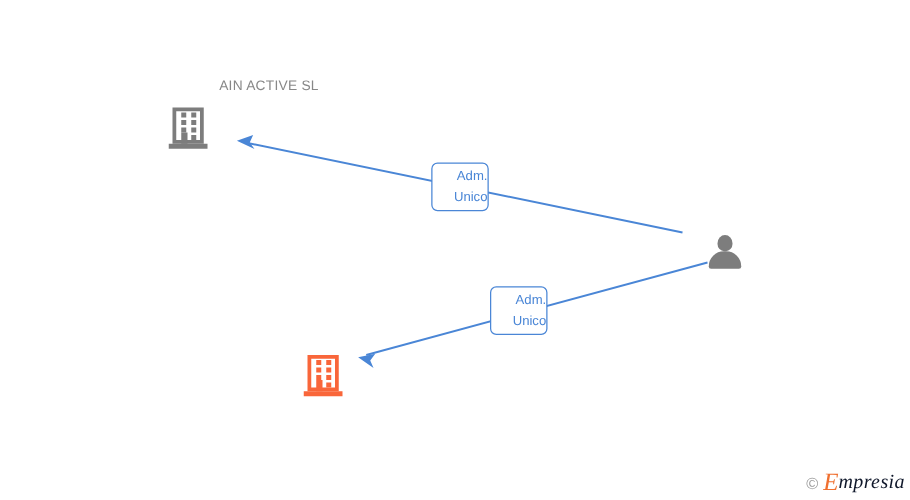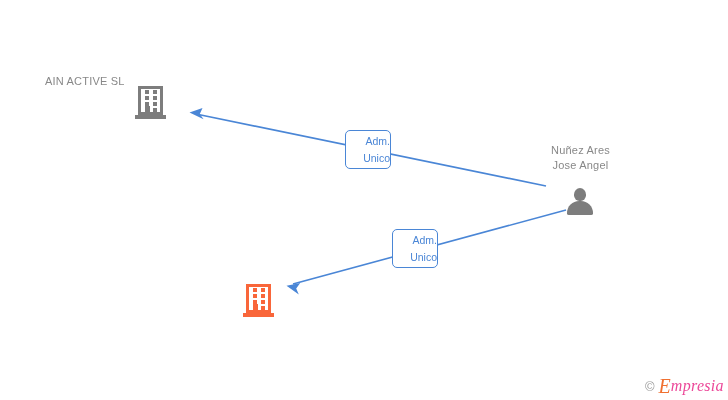--- a/index.html
+++ b/index.html
@@ -29,23 +29,23 @@
     color: #888888;
     font-size: 11px;
     line-height: 15px;
     letter-spacing: 0.2px;
     text-align: center;
     white-space: pre-line;
     font-family: "Liberation Sans", sans-serif;
   }
   .label-ain {
     left: 45px;
-    top: 74px;
+    top: 62px;
     width: 210px;
-    text-align: left;
+    text-align: right;
   }
   .label-person {
     left: 508px;
     top: 143px;
     width: 145px;
   }
   .label-bering {
     left: 195px;
     top: 323px;
     width: 125px;
@@ -154,21 +154,21 @@
     font-family: "Liberation Sans", sans-serif;
   }
   .watermark .brand-e {
     color: #f07030;
     font-family: "Liberation Serif", serif;
     font-style: italic;
     font-size: 20px;
     line-height: 16px;
   }
   .watermark .brand-rest {
-    color: #ec4899;
+    color: #0f172a;
     font-family: "Liberation Serif", serif;
     font-style: italic;
     font-size: 16px;
     letter-spacing: 0.3px;
   }
 </style>
 </head>
 <body>
 
 <div id="canvas">
@@ -194,22 +194,20 @@
     <div class="win" style="left:17.5px;top:4px;"></div>
     <div class="win" style="left:10px;  top:10px;"></div>
     <div class="win" style="left:17.5px;top:10px;"></div>
     <div class="win" style="left:10px;  top:16px;"></div>
     <div class="win" style="left:17.5px;top:16px;"></div>
     <div class="win" style="left:17.5px;top:22px;"></div>
     <div class="door" style="left:9.5px;top:20px;width:5px;height:9px;"></div>
     <div class="base"></div>
   </div>
 
-  <div class="node-label label-person">Nuñez Ares
-Jose Angel</div>
 
   <div class="person">
     <div class="head"></div>
     <div class="torso"></div>
   </div>
 
   <div class="building bld-bering">
     <div class="body"></div>
     <div class="win" style="left:10px;  top:4px;"></div>
     <div class="win" style="left:17.5px;top:4px;"></div>

